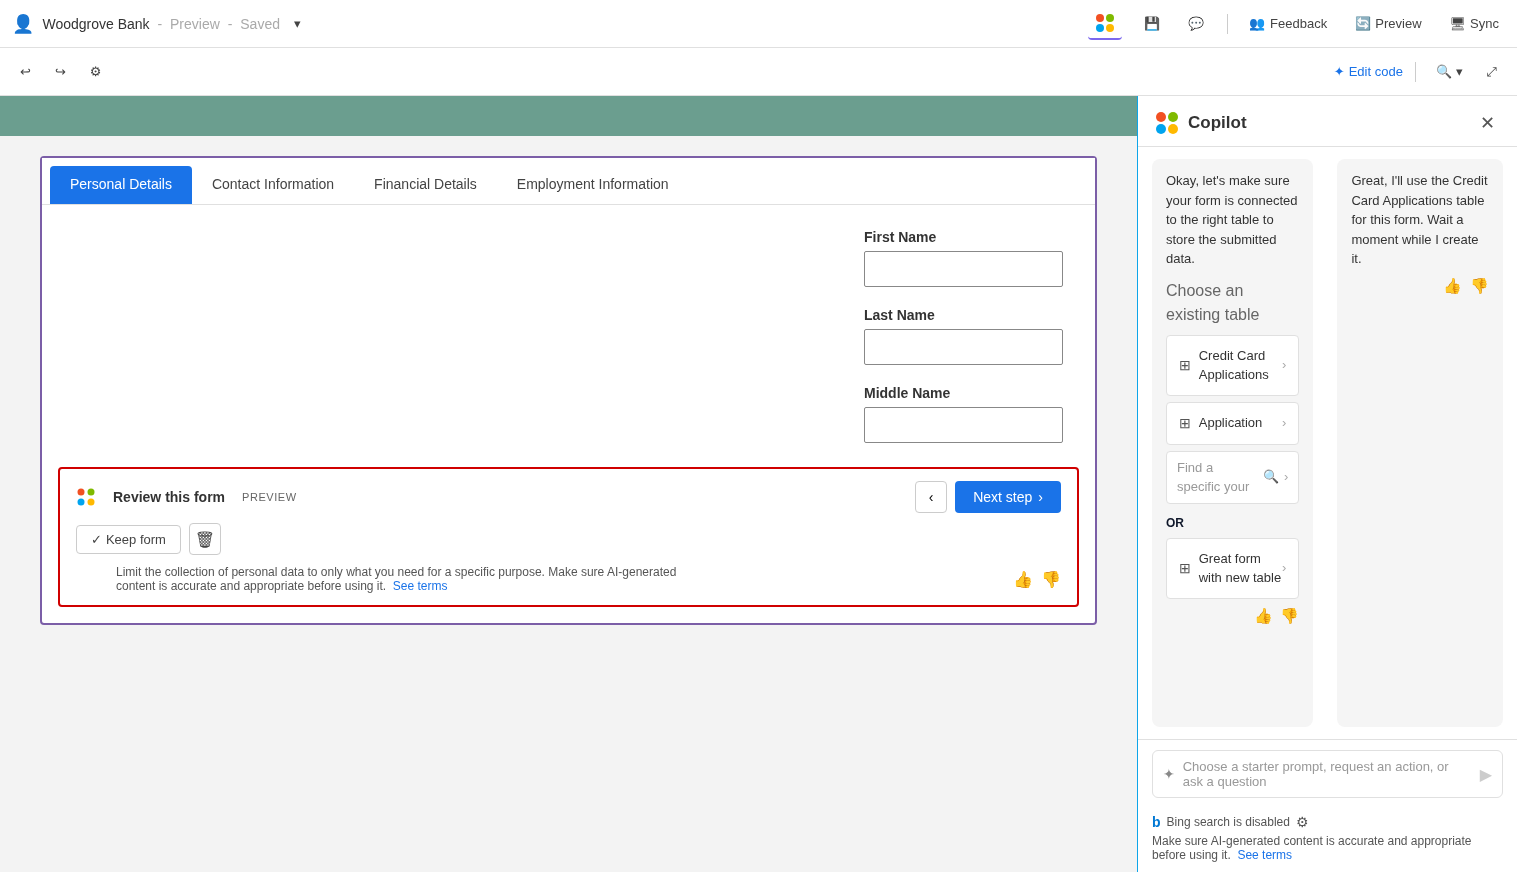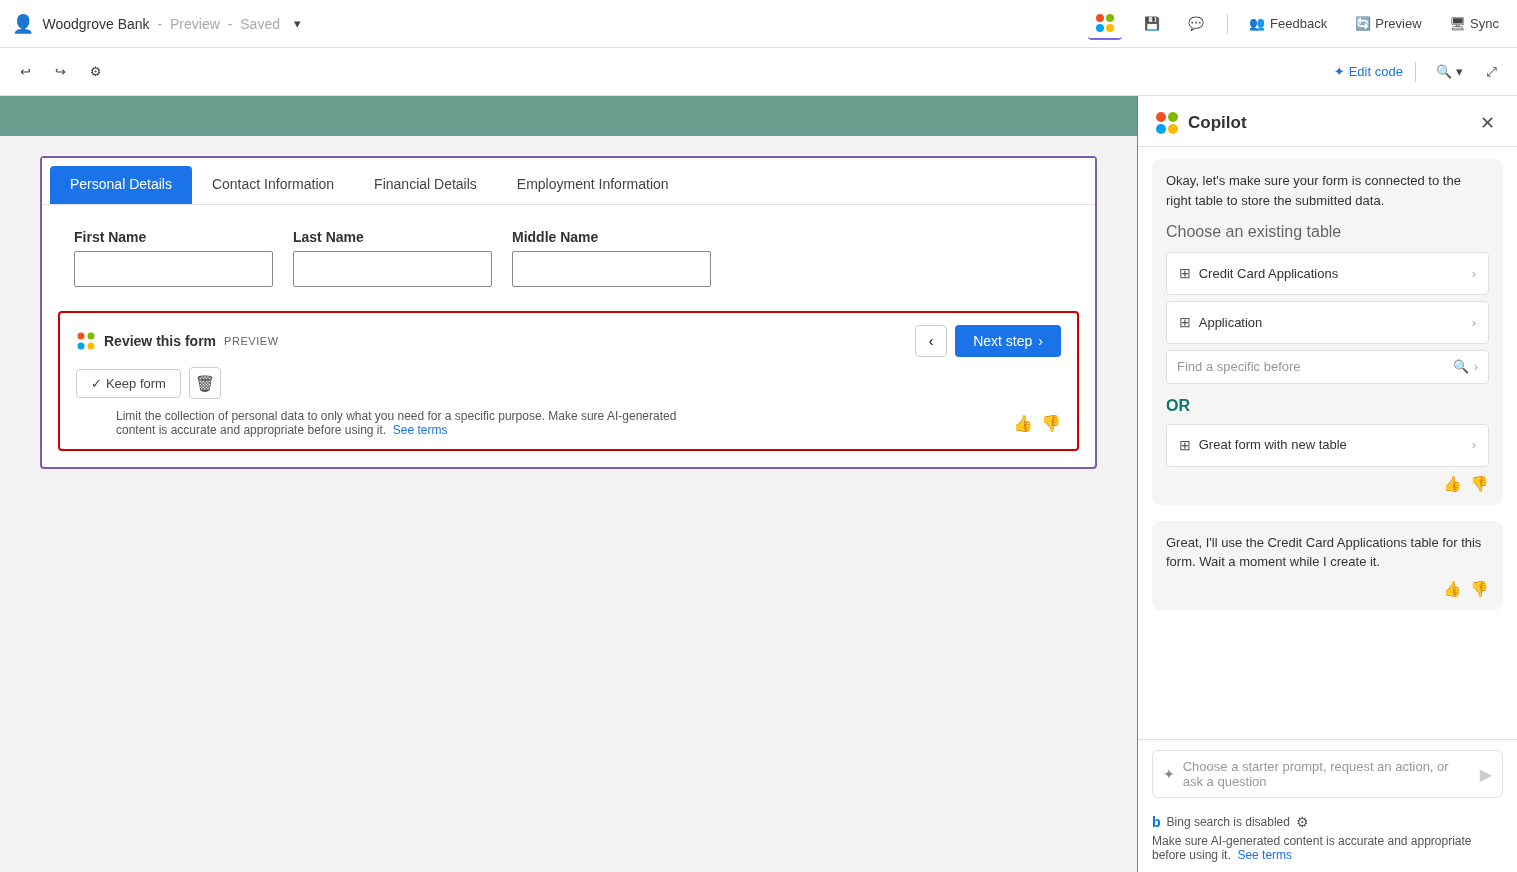--- a/index.html
+++ b/index.html
@@ -85,21 +85,21 @@
       background: #1a73e8;
       color: #fff;
       border-radius: 4px 4px 0 0;
       border-bottom: 2px solid #1a73e8;
     }
 
     
     .form-body {
       padding: 24px 32px;
       display: flex;
-      flex-direction: row;
+      flex-direction: column;
       gap: 20px;
       align-items: flex-end;
     }
     .form-field label {
       display: block;
       font-size: 14px;
       font-weight: 600;
       color: #333;
       margin-bottom: 6px;
     }
@@ -123,21 +123,21 @@
     }
     .review-header {
       display: flex;
       align-items: center;
       justify-content: space-between;
       margin-bottom: 10px;
     }
     .review-title {
       display: flex;
       align-items: center;
-      gap: 8px;
+      gap: 17px;
       font-size: 14px;
       font-weight: 600;
       color: #333;
     }
     .preview-badge {
       font-size: 11px;
       color: #666;
       font-weight: 400;
       letter-spacing: 0.05em;
     }
@@ -251,22 +251,22 @@
       cursor: pointer;
       font-size: 18px;
       color: #555;
       padding: 2px 6px;
     }
     .copilot-messages {
       flex: 1;
       overflow-y: auto;
       padding: 12px 14px;
       display: flex;
-      flex-direction: column;
-      gap: 16px;
+      flex-direction: row;
+      gap: 24px;
     }
     .msg-bubble {
       background: #f5f5f5;
       border-radius: 8px;
       padding: 12px 14px;
       font-size: 13px;
       color: #333;
       line-height: 1.5;
     }
     .msg-label {
@@ -295,22 +295,22 @@
       border-radius: 4px;
       padding: 6px 10px;
       font-size: 13px;
       color: #999;
       background: #fff;
       margin-bottom: 6px;
       gap: 8px;
       justify-content: space-between;
     }
     .or-divider {
-      font-size: 16px;
-      color: #0f766e;
+      font-size: 12px;
+      color: #0f172a;
       padding: 4px 0 6px 0;
       font-weight: 600;
     }
     .msg-votes {
       display: flex;
       gap: 8px;
       margin-top: 8px;
       justify-content: flex-end;
     }
     .msg-vote-btn { background: none; border: none; cursor: pointer; font-size: 15px; color: #777; }
@@ -526,21 +526,21 @@
           <span style="color:#aaa;">›</span>
         </div>
         <div class="table-option">
           <div class="table-option-left">
             <span style="font-size:14px; color:#555;">⊞</span>
             <span>Application</span>
           </div>
           <span style="color:#aaa;">›</span>
         </div>
         <div class="find-table-input">
-          <span style="color:#999;">Find a specific before</span>
+          <span style="color:#999;">Find a specific your</span>
           <span style="display:flex;align-items:center;gap:4px;">
             <span style="color:#aaa;">🔍</span>
             <span style="color:#aaa;">›</span>
           </span>
         </div>
         <div class="or-divider">OR</div>
         <div class="table-option">
           <div class="table-option-left">
             <span style="font-size:14px; color:#555;">⊞</span>
             <span>Great form with new table</span>

